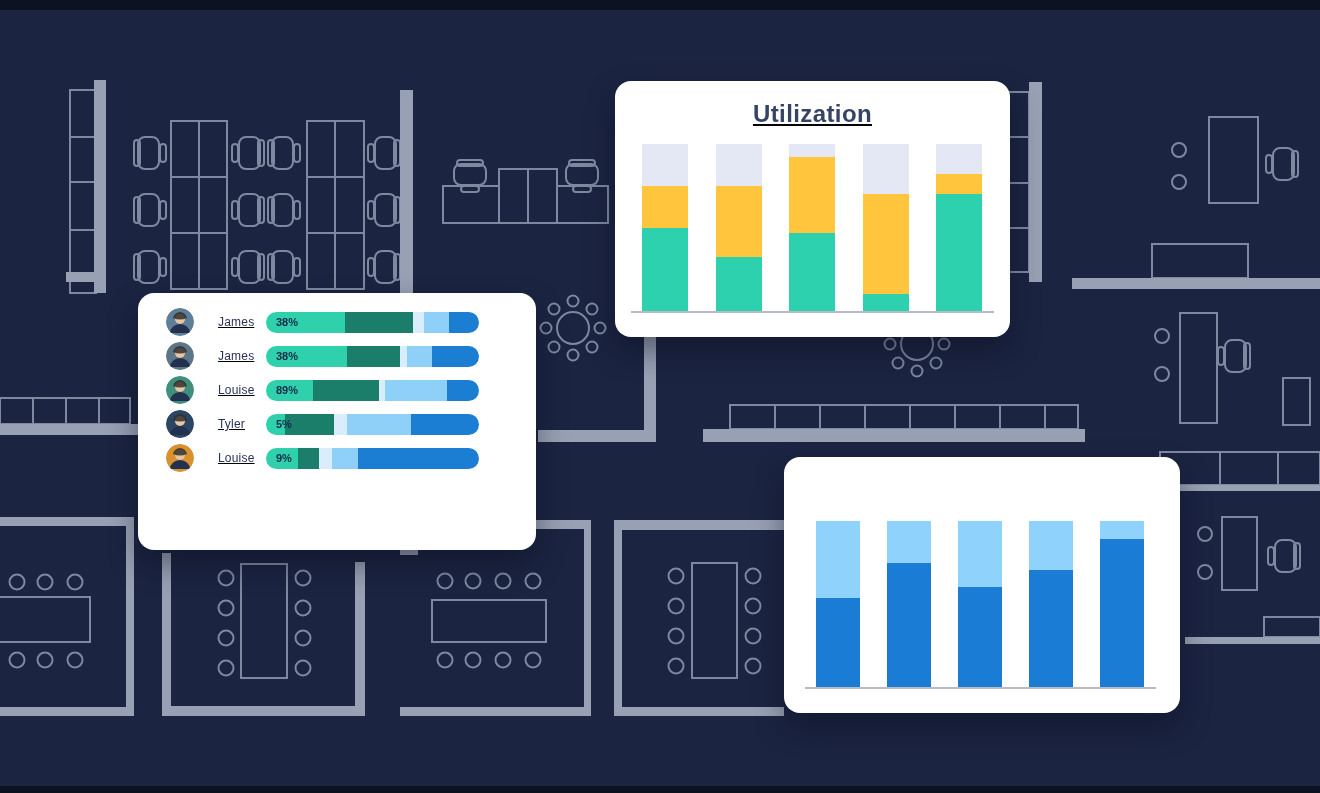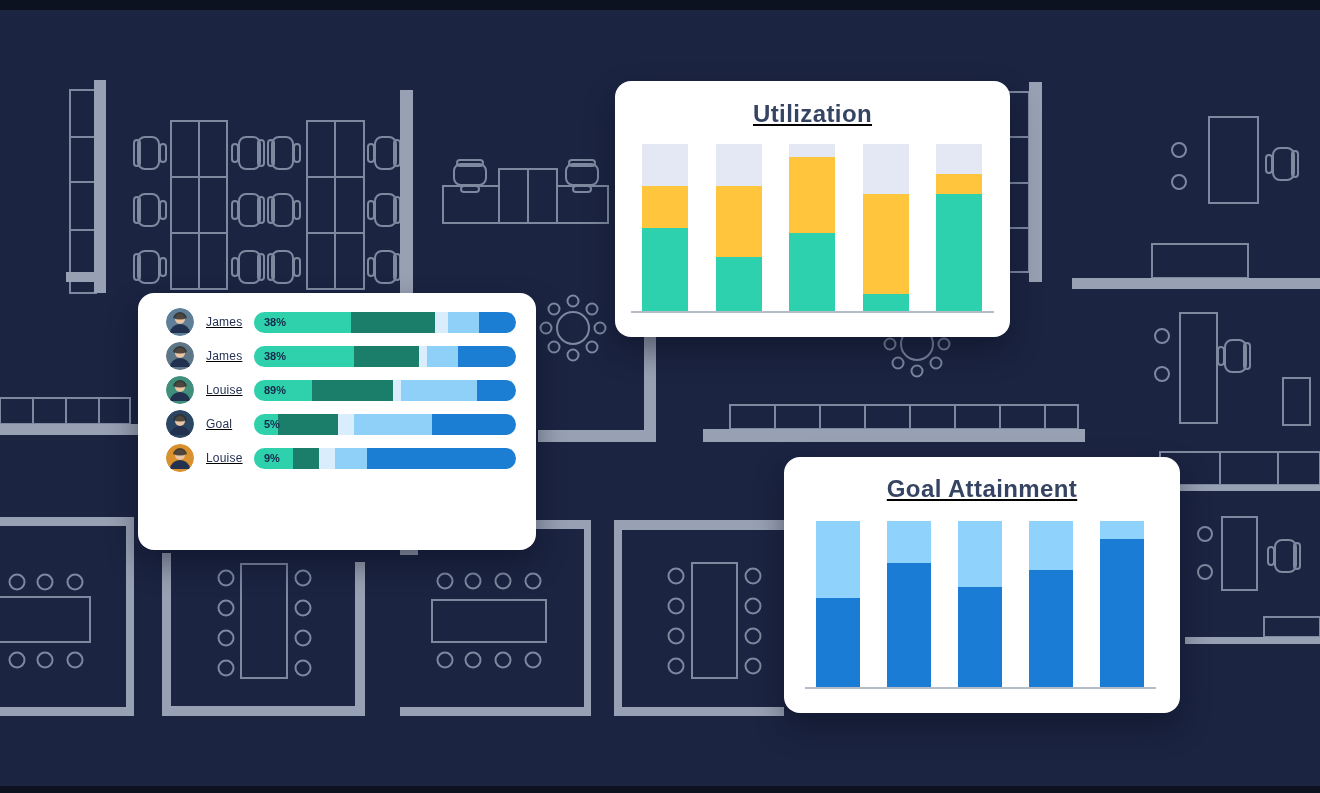--- a/index.html
+++ b/index.html
@@ -25,22 +25,22 @@
   .vseg{width:100%;}
   .axis-line{position:absolute;height:2px;background:#b5bbc7;}
   #card-utilization .axis-line{left:16px;right:16px;top:230px;}
   #card-goal .axis-line{left:21px;right:24px;top:230px;}
   
   #card-app{left:138px;top:293px;width:398px;height:257px;}
   #card-app .card-title{margin-top:21px;font-size:23px;color:#273356;}
   .emp-rows{margin-top:15px;padding-left:28px;}
   .emp-row{display:flex;align-items:center;height:28px;margin-bottom:6px;}
   .avatar{width:28px;height:28px;border-radius:50%;overflow:hidden;flex:none;}
-  .emp-name{flex:none;width:48px;margin-left:12px;font-size:12px;color:#273356;letter-spacing:.2px;}
-  .hbar{position:relative;flex:none;width:262px;height:21px;border-radius:11px;
+  .emp-name{flex:none;width:48px;margin-left:24px;font-size:12px;color:#273356;letter-spacing:.2px;}
+  .hbar{position:relative;flex:none;width:213px;height:21px;border-radius:11px;
         overflow:hidden;display:flex;}
   .hseg{height:100%;}
   .hbar-label{position:absolute;left:10px;top:0;line-height:21px;font-size:11px;
               font-weight:700;color:#14294a;}
 </style>
 </head>
 <body>
 
 <div class="stage">
 
@@ -304,21 +304,21 @@
             <span class="hbar-label">89%</span>
           </div>
         </div>
         <div class="emp-row">
           <span class="avatar"><svg width="28" height="28" viewBox="0 0 28 28">
               <circle cx="14" cy="14" r="14" fill="#2b4663"></circle>
               <circle cx="14" cy="11" r="5" fill="#e9c5a3"></circle>
               <path d="M14 4 a7 7 0 0 1 7 6 a14 11 0 0 1 -14 0 a7 7 0 0 1 7 -6z" fill="#33302e" opacity=".85"></path>
               <path d="M4 25 a10 9 0 0 1 20 0z" fill="#22314f"></path>
             </svg></span>
-          <span class="emp-name">Goal</span>
+          <span class="emp-name">Tyler</span>
           <div class="hbar">
             <div class="hseg" style="width: 9%; background: rgb(47, 209, 172);"></div>
             <div class="hseg" style="width: 23%; background: rgb(27, 126, 107);"></div>
             <div class="hseg" style="width: 6%; background: rgb(217, 237, 253);"></div>
             <div class="hseg" style="width: 30%; background: rgb(142, 208, 248);"></div>
             <div class="hseg" style="width: 32%; background: rgb(27, 126, 211);"></div>
             <span class="hbar-label">5%</span>
           </div>
         </div>
         <div class="emp-row">
@@ -335,21 +335,20 @@
             <div class="hseg" style="width: 6%; background: rgb(217, 237, 253);"></div>
             <div class="hseg" style="width: 12%; background: rgb(142, 208, 248);"></div>
             <div class="hseg" style="width: 57%; background: rgb(27, 126, 211);"></div>
             <span class="hbar-label">9%</span>
           </div>
         </div>
       </div>
   </div>
 
   <div class="card" id="card-goal">
-    <div class="card-title">Goal Attainment</div>
     <div class="vchart">
         <div class="vbar" style="width: 44px;">
           <div class="vseg" style="height: 54%; background: rgb(26, 124, 213);"></div>
           <div class="vseg" style="height: 46%; background: rgb(143, 210, 251);"></div>
         </div>
         <div class="vbar" style="width: 44px;">
           <div class="vseg" style="height: 75%; background: rgb(26, 124, 213);"></div>
           <div class="vseg" style="height: 25%; background: rgb(143, 210, 251);"></div>
         </div>
         <div class="vbar" style="width: 44px;">

